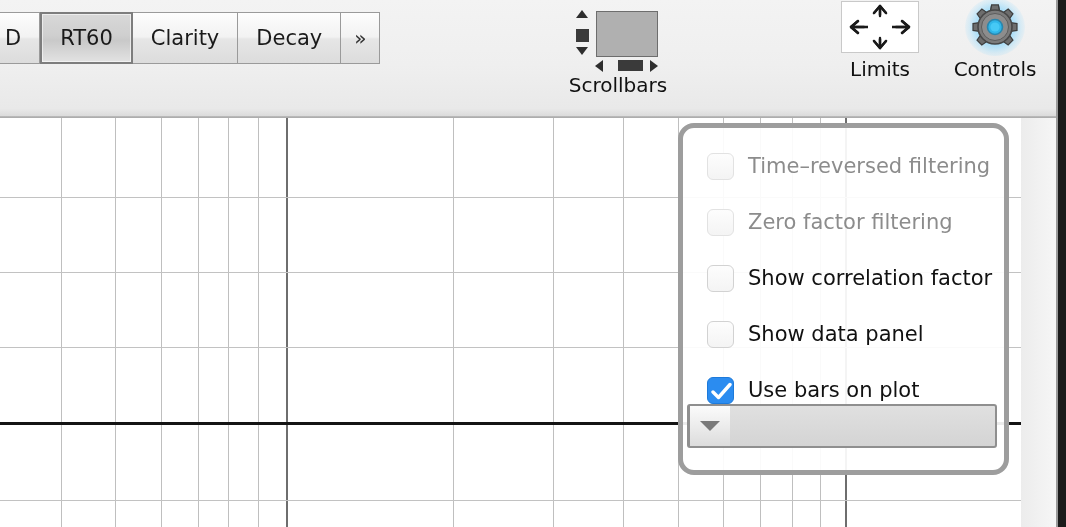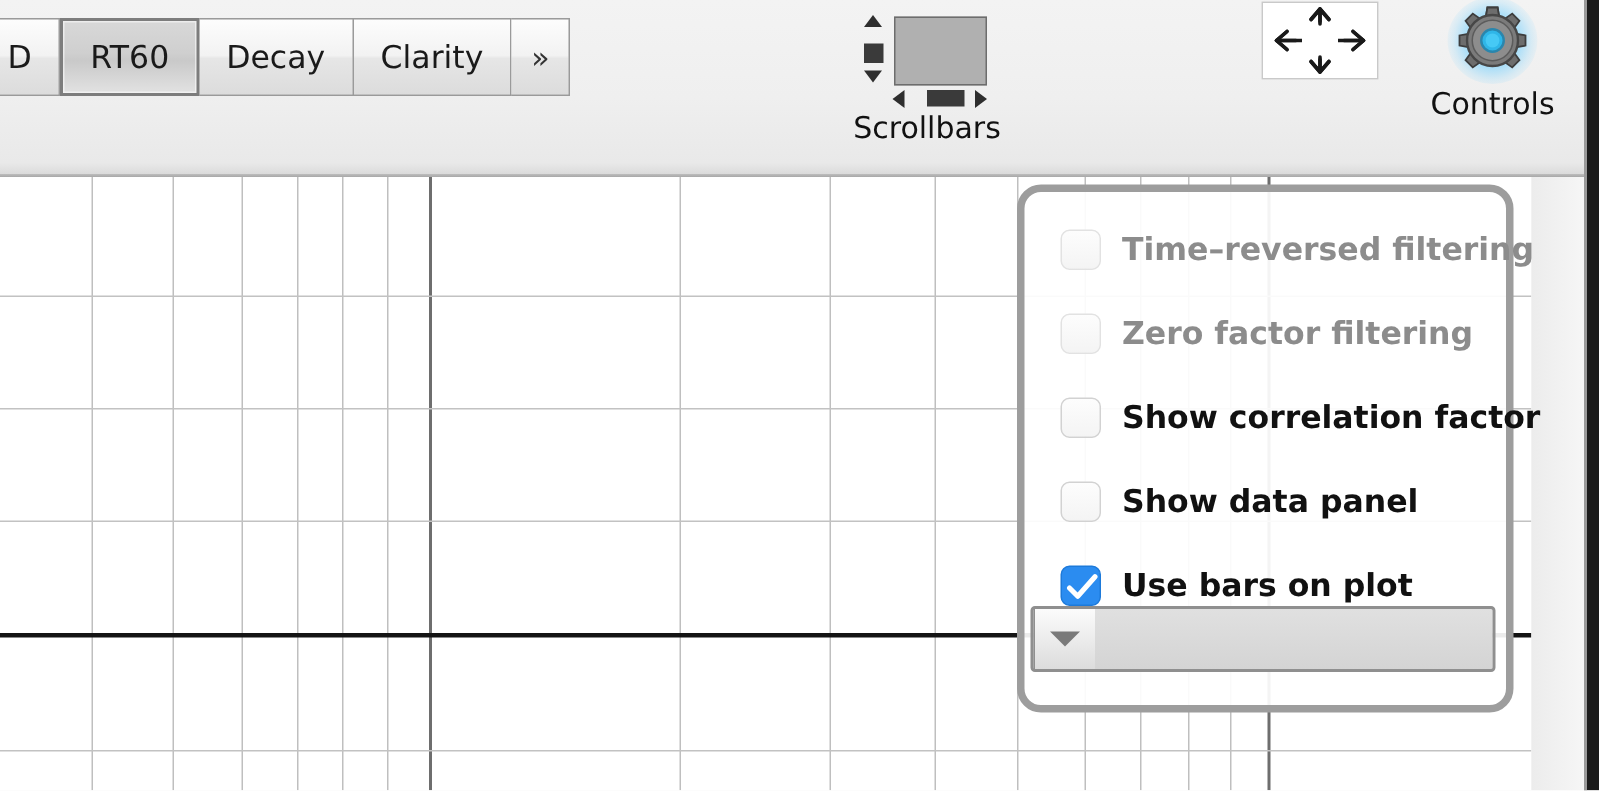--- a/index.html
+++ b/index.html
@@ -173,21 +173,20 @@
     background: rgba(255,255,255,0.92);
     box-sizing: border-box;
     padding: 10px 0 0 0;
   }
   .opt-row {
     display: flex;
     align-items: center;
     height: 56px;
     padding-left: 24px;
     box-sizing: border-box;
-    font-weight: bold;
   }
   .cb {
     width: 27px; height: 27px;
     border-radius: 6px;
     box-sizing: border-box;
     flex: 0 0 auto;
     position: relative;
   }
   .cb.off {
     background: linear-gradient(to bottom,#fdfdfd,#f4f4f4);
@@ -249,24 +248,24 @@
   <div class="toolbar">
 
     <div class="tabstrip">
       <div class="tab">
         <span>D</span>
       </div>
       <div class="tab selected">
         <span>RT60</span>
       </div>
       <div class="tab">
+        <span>Clarity</span>
+      </div>
+      <div class="tab">
         <span>Decay</span>
-      </div>
-      <div class="tab">
-        <span>Clarity</span>
       </div>
       <div class="tab chev">
         <span>»</span>
       </div>
     </div>
 
     <div class="tool" style="left:543px;margin-top:16px;">
       <div class="glyph">
         <div class="ico-scrollbars">
           <div class="sb-pane"></div>
@@ -303,20 +302,21 @@
               <line x1="38" y1="4" x2="38" y2="14"></line>
               <line x1="38" y1="36" x2="38" y2="46"></line>
               <polyline points="16,19 9,25 16,31"></polyline>
               <polyline points="60,19 67,25 60,31"></polyline>
               <line x1="9" y1="25" x2="22" y2="25"></line>
               <line x1="54" y1="25" x2="67" y2="25"></line>
             </g>
           </svg>
         </div>
       </div>
+      <div class="caption">Limits</div>
     </div>
 
     <div class="tool" style="left:920px;">
       <div class="glyph">
         <div class="ico-gear">
           <div class="gear-glow"></div>
           <svg width="50" height="50" viewBox="0 0 50 50">
             <g transform="translate(25,25)">
               <g fill="#6d6d6d" stroke="#3d3d3d" stroke-width="1.2">
                 <path d="M -3.4,-22 L 3.4,-22 L 4.4,-16 L -4.4,-16 Z"></path>

